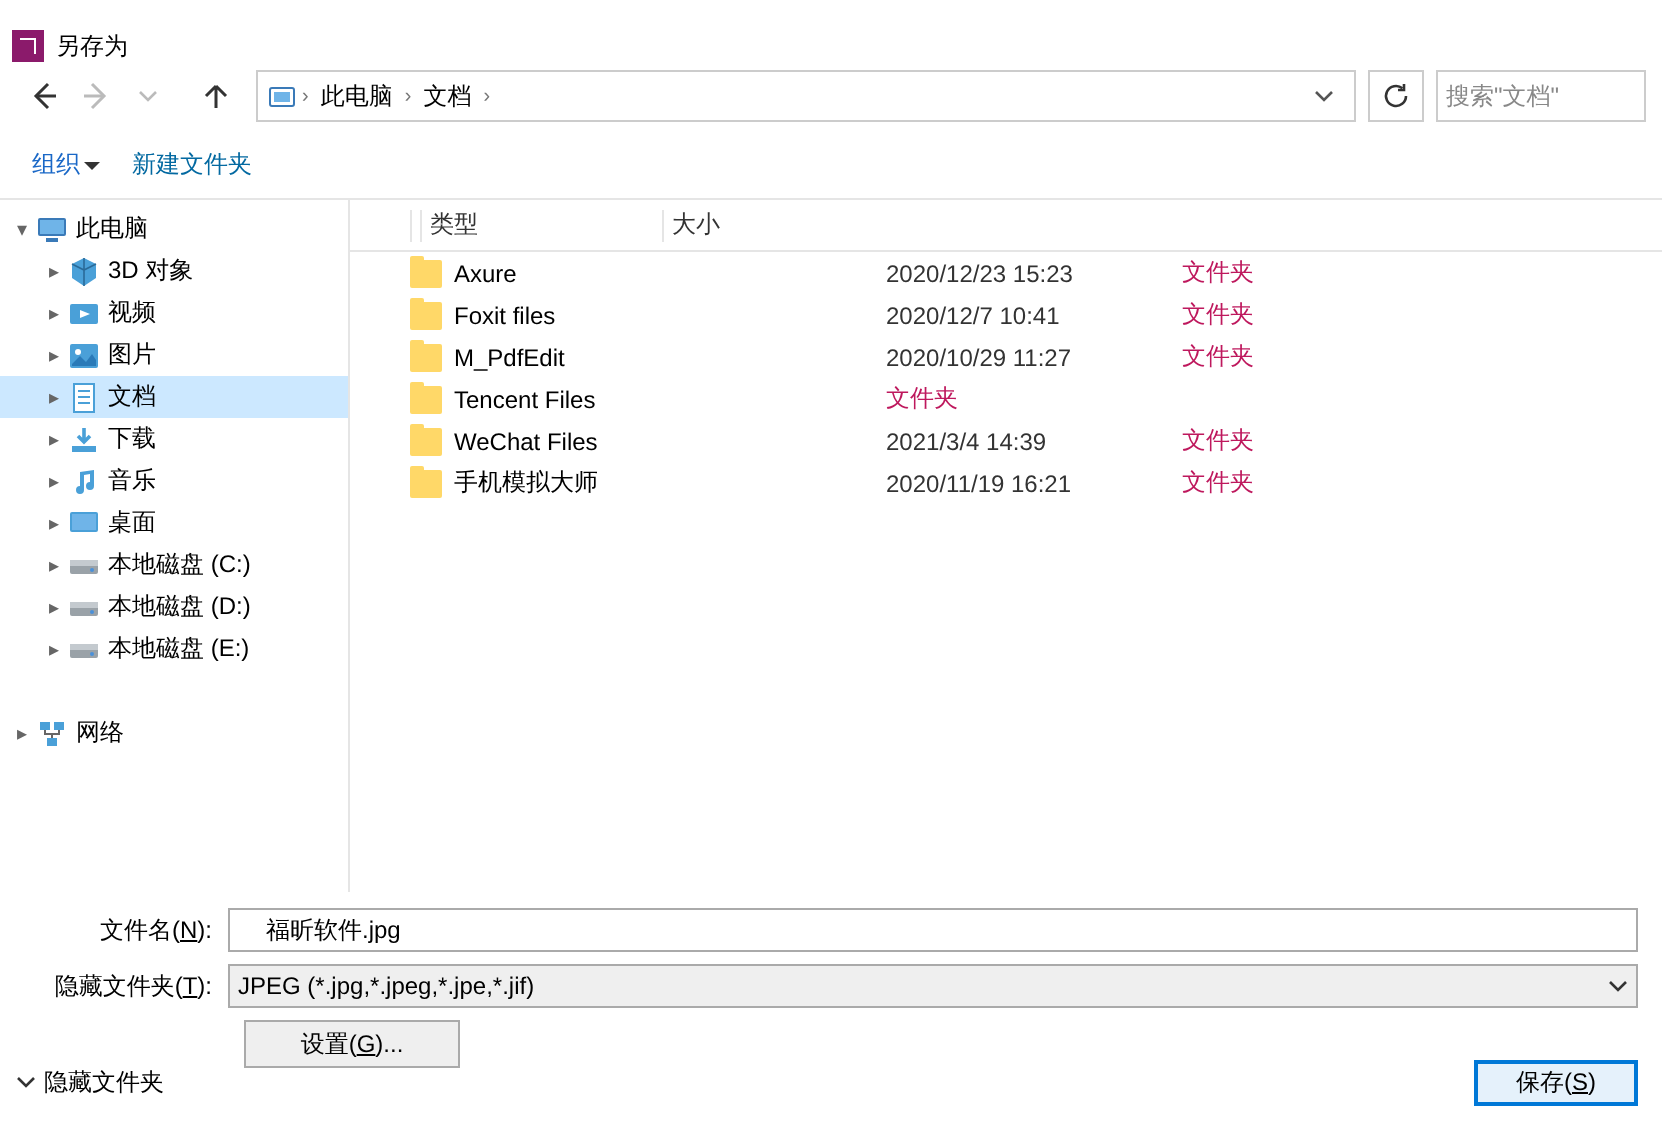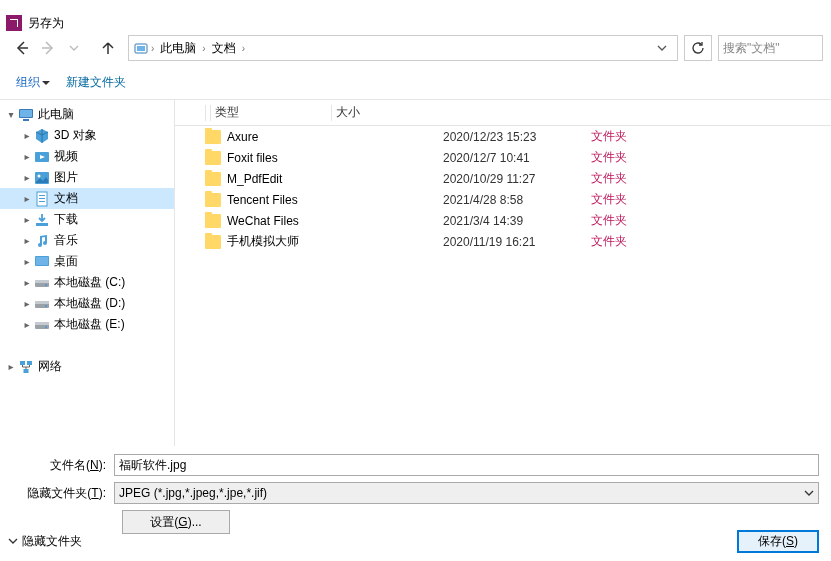--- a/index.html
+++ b/index.html
@@ -42,21 +42,21 @@
   .list-rows { flex:1; }
   .list-row { height:21px;display:flex;align-items:center;padding-left:30px; }
   .lr-name { width:238px; display:flex;align-items:center;gap:6px;}
   .lr-date { width:148px; color:#333;}
   .lr-type { width:116px; color:#be185d;}
   .folder-icon { width:16px;height:14px;background:#ffd868;border-radius:1px;position:relative; }
   .folder-icon::before{content:"";position:absolute;top:-2px;left:0;width:7px;height:3px;background:#ffd868;border-radius:1px 1px 0 0;}
   .bottom-area { padding: 8px 12px 6px 12px; }
   .field-row { display:flex;align-items:center;margin-bottom:6px; }
   .field-label { width:102px; text-align:right; padding-right:8px; }
-  .field-input { flex:1; height:22px; border:1px solid #aaa; padding:0 4px; background:#fff; font-family:inherit;font-size:12px; }
+  .field-input { flex:1; height:22px; border:1px solid #aaa; padding:0 18px; background:#fff; font-family:inherit;font-size:12px; }
   .type-select { flex:1; height:22px; border:1px solid #aaa; background:#efefef; padding:0 4px; display:flex;align-items:center;justify-content:space-between;}
   .settings-btn { width:108px;height:24px;border:1px solid #aaa;background:#efefef;margin-left:110px;margin-top:4px;display:flex;align-items:center;justify-content:center; }
   .footer { position:absolute; bottom:0; left:0; right:0; height:40px; display:flex;align-items:center;justify-content:space-between;padding:0 12px 0 8px; }
   .hide-folders { display:flex;align-items:center;gap:4px;color:#000; }
   .save-btn { width:82px;height:23px;border:2px solid #0078d7;background:#e5f1fb;display:flex;align-items:center;justify-content:center; }
   svg{display:block;}
   .u{text-decoration:underline;}
 </style>
 </head>
 <body>
@@ -319,21 +319,20 @@
             <span>M_PdfEdit</span>
           </span>
           <span class="lr-date">2020/10/29 11:27</span>
           <span class="lr-type">文件夹</span>
         </div>
         <div class="list-row">
           <span class="lr-name">
             <span class="folder-icon"></span>
             <span>Tencent Files</span>
           </span>
-          <span class="lr-date">2021/4/28 8:58</span>
           <span class="lr-type">文件夹</span>
         </div>
         <div class="list-row">
           <span class="lr-name">
             <span class="folder-icon"></span>
             <span>WeChat Files</span>
           </span>
           <span class="lr-date">2021/3/4 14:39</span>
           <span class="lr-type">文件夹</span>
         </div>

